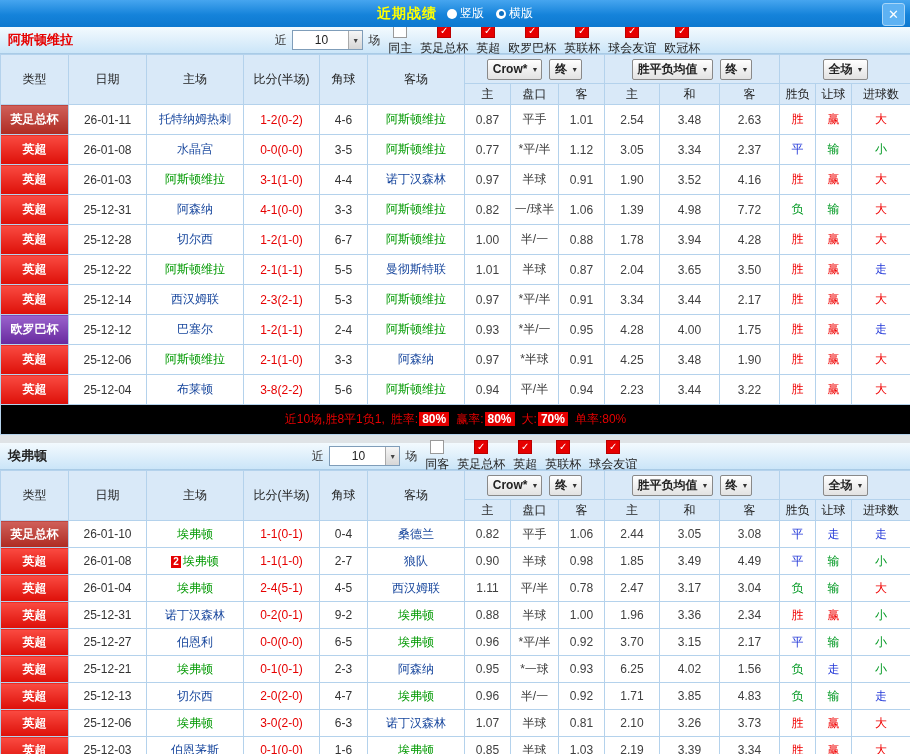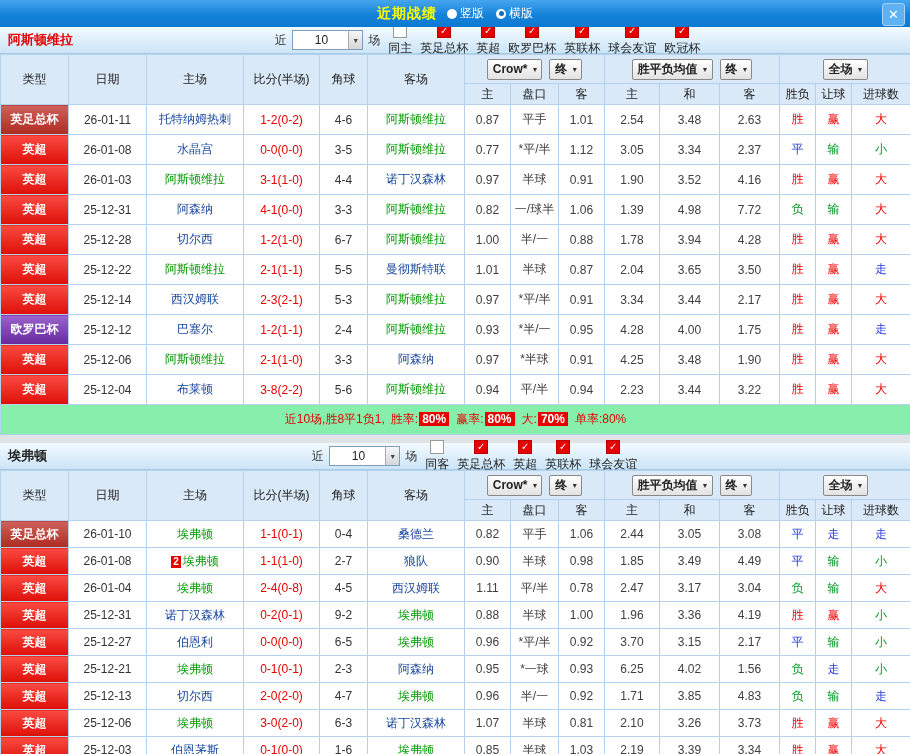--- a/index.html
+++ b/index.html
@@ -40,21 +40,21 @@
   .team-cell{cursor:pointer;}
   .team-focus{color:#009900;}
   .team-other{color:#16459c;}
   .score-cell{color:#e60000;cursor:pointer;}
   .corner-cell{color:#333;}
   .odds-cell{color:#404040;}
   .c-red{color:#f00000;}
   .c-green{color:#009922;}
   .c-blue{color:#2439d8;}
   .card-badge{display:inline-block;background:#e60000;color:#fff;font-size:10px;line-height:12px;padding:0 2px;margin-right:2px;font-weight:bold;}
-  .summary-cell{height:21px;color:#e60000;background:#86efac;}
+  .summary-cell{height:21px;color:#e60000;background:#000000;}
   .chip{background:#e60000;color:#fff;padding:0 3px;margin:0 1px;font-weight:bold;}
   .sum-label{margin-left:6px;}
   .section-gap{height:8px;background:#dfe3e6;}
 
   
   .dd{display:inline-flex;align-items:center;gap:4px;background:linear-gradient(180deg,#ffffff,#e2e2e2);border:1px solid #898989;border-radius:2px;height:19px;padding:0 3px 0 5px;color:#222;cursor:pointer;vertical-align:middle;font-weight:bold;}
   .dd-arrow{font-size:7px;color:#333;}
   .h1 .dd + .dd{margin-left:7px;}
 </style>
 </head>
@@ -489,21 +489,21 @@
             <td class="odds-cell">3.49</td>
             <td class="odds-cell">4.49</td>
             <td class="result-cell c-blue">平</td>
             <td class="result-cell c-green">输</td>
             <td class="result-cell c-green">小</td>
           </tr>
           <tr>
             <td class="type-cell lg-epl">英超</td>
             <td class="date-cell">26-01-04</td>
             <td class="team-cell"><span class="team-focus">埃弗顿</span></td>
-            <td class="score-cell">2-4(0-8)</td>
+            <td class="score-cell">2-4(5-1)</td>
             <td class="corner-cell">4-5</td>
             <td class="team-cell"><span class="team-other">西汉姆联</span></td>
             <td class="odds-cell">1.11</td>
             <td class="odds-cell">平/半</td>
             <td class="odds-cell">0.78</td>
             <td class="odds-cell">2.47</td>
             <td class="odds-cell">3.17</td>
             <td class="odds-cell">3.04</td>
             <td class="result-cell c-green">负</td>
             <td class="result-cell c-green">输</td>
@@ -514,21 +514,21 @@
             <td class="date-cell">25-12-31</td>
             <td class="team-cell"><span class="team-other">诺丁汉森林</span></td>
             <td class="score-cell">0-2(0-1)</td>
             <td class="corner-cell">9-2</td>
             <td class="team-cell"><span class="team-focus">埃弗顿</span></td>
             <td class="odds-cell">0.88</td>
             <td class="odds-cell">半球</td>
             <td class="odds-cell">1.00</td>
             <td class="odds-cell">1.96</td>
             <td class="odds-cell">3.36</td>
-            <td class="odds-cell">4.19</td>
+            <td class="odds-cell">2.34</td>
             <td class="result-cell c-red">胜</td>
             <td class="result-cell c-red">赢</td>
             <td class="result-cell c-green">小</td>
           </tr>
           <tr>
             <td class="type-cell lg-epl">英超</td>
             <td class="date-cell">25-12-27</td>
             <td class="team-cell"><span class="team-other">伯恩利</span></td>
             <td class="score-cell">0-0(0-0)</td>
             <td class="corner-cell">6-5</td>

